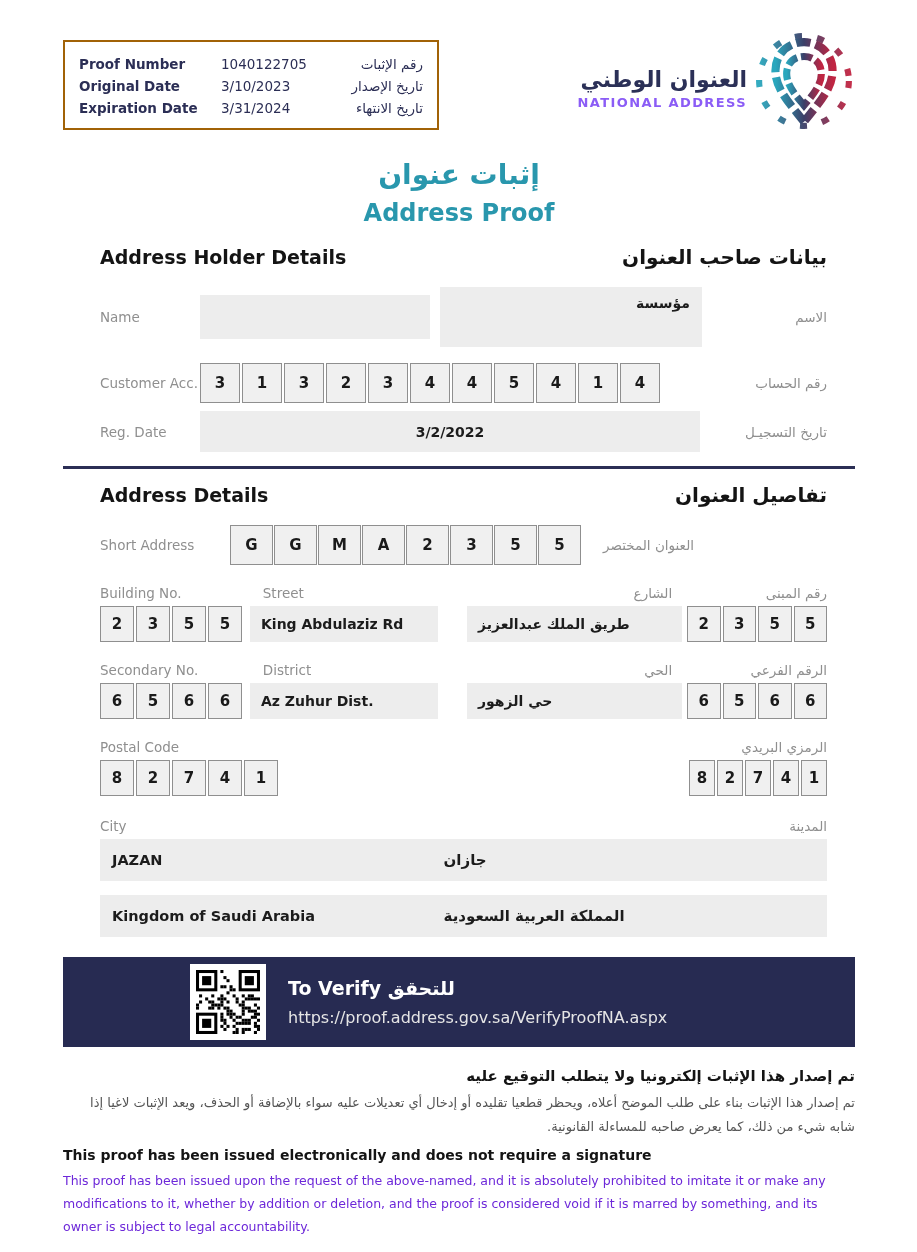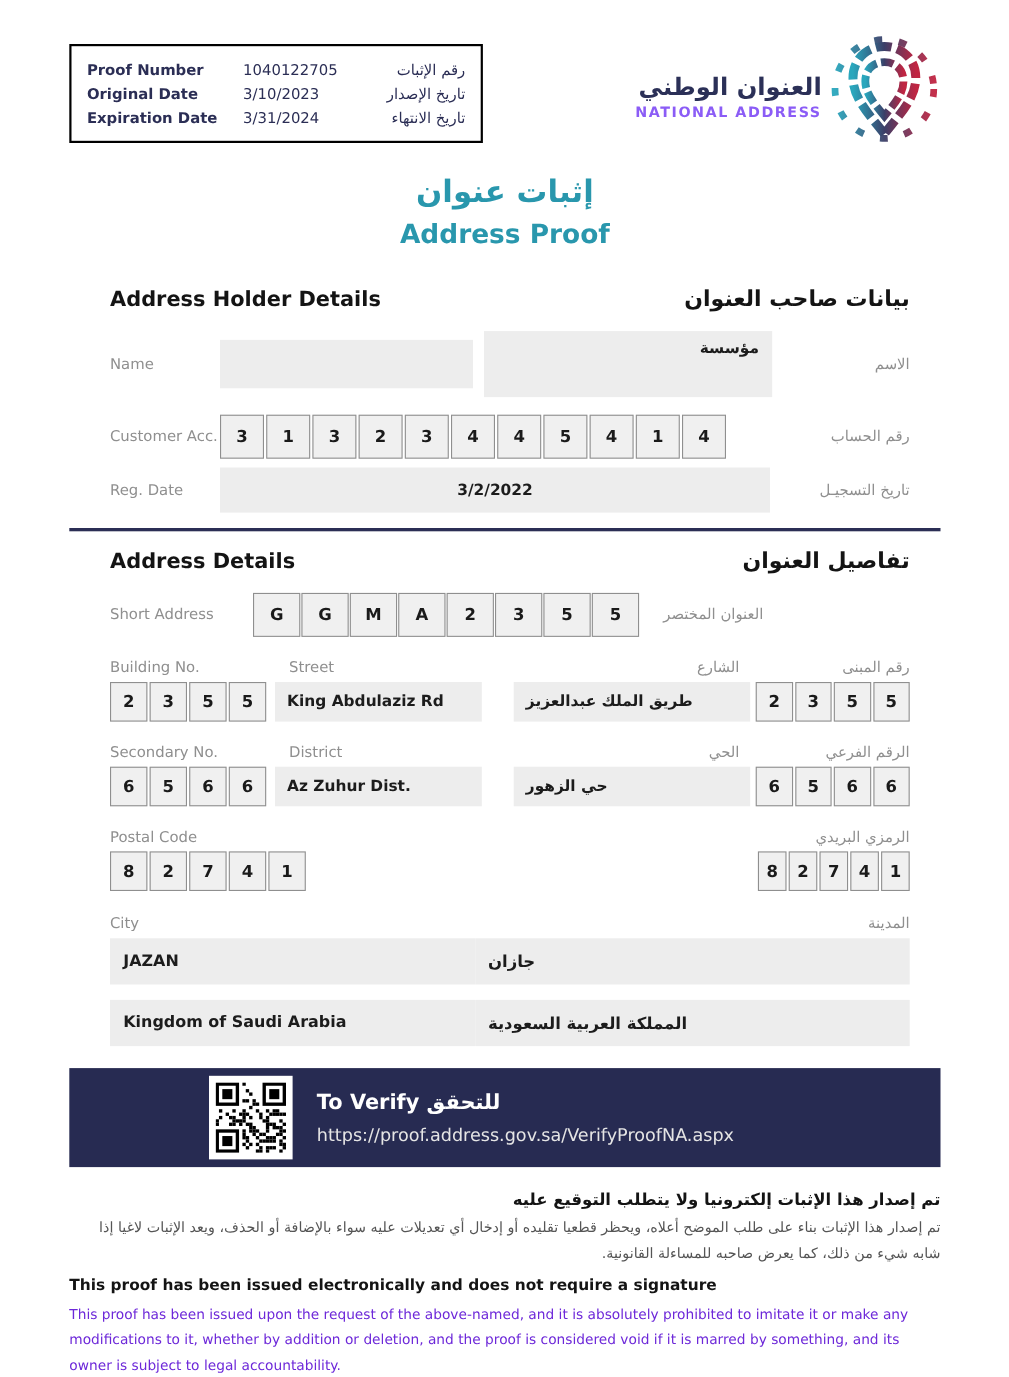--- a/index.html
+++ b/index.html
@@ -1,38 +1,38 @@
 <!DOCTYPE html>
 <html><head>
 <meta charset="utf-8">
 <style>
   * { margin:0; padding:0; box-sizing:border-box; }
   body { background:#fff; font-family:"DejaVu Sans","Liberation Sans",sans-serif; }
   .page { width:917px; height:1252px; background:#fff; padding:40px 62px 0 63px; overflow:hidden; position:relative; }
 
   
   .header { display:flex; justify-content:space-between; align-items:flex-start; }
-  .proof-box { width:376px; border:2px solid #000000; padding:11px 14px 9px 14px; }
+  .proof-box { width:376px; border:2px solid #a16207; padding:11px 14px 9px 14px; }
   .proof-row { display:flex; align-items:center; color:#2b2e55; font-size:13.5px; line-height:22px; }
   .proof-row .pl-en { width:142px; font-weight:bold; }
   .proof-row .pl-val { width:112px; }
   .proof-row .pl-ar { flex:1; text-align:right; direction:rtl; }
   .logo { display:flex; align-items:center; gap:6px; margin-top:-8px; }
   .logo-text { text-align:right; margin-top:10px; }
   .logo-ar { font-size:22px; font-weight:bold; color:#2b3057; }
   .logo-en { font-size:13px; font-weight:bold; color:#8b5cf6; letter-spacing:1.4px; margin-top:3px; }
 
   
   .doc-title { text-align:center; margin-top:24px; }
   .title-ar { font-size:28px; font-weight:bold; color:#2997ad; direction:rtl; }
   .title-en { font-size:24px; font-weight:bold; color:#2997ad; margin-top:8px; }
 
   
   .section { padding:0 28px 0 37px; }
-  .sec-head { display:flex; justify-content:space-between; align-items:baseline; margin-top:32px; }
+  .sec-head { display:flex; justify-content:space-between; align-items:baseline; margin-top:18px; }
   .sec-en { font-size:19px; font-weight:bold; color:#141414; }
   .sec-ar { font-size:20px; font-weight:bold; color:#141414; direction:rtl; }
 
   .lbl { color:#8f8f8f; font-size:13.5px; }
   .bar { background:#ededed; font-weight:bold; font-size:14px; color:#1c1c1c; display:flex; align-items:center; }
   .digit-box { background:#f0f0f0; border:1px solid #8f8f8f; display:flex; align-items:center; justify-content:center;
                font-weight:bold; font-size:15px; color:#1a1a1a; }
 
   
   .name-row { display:flex; align-items:center; margin-top:18px; }

